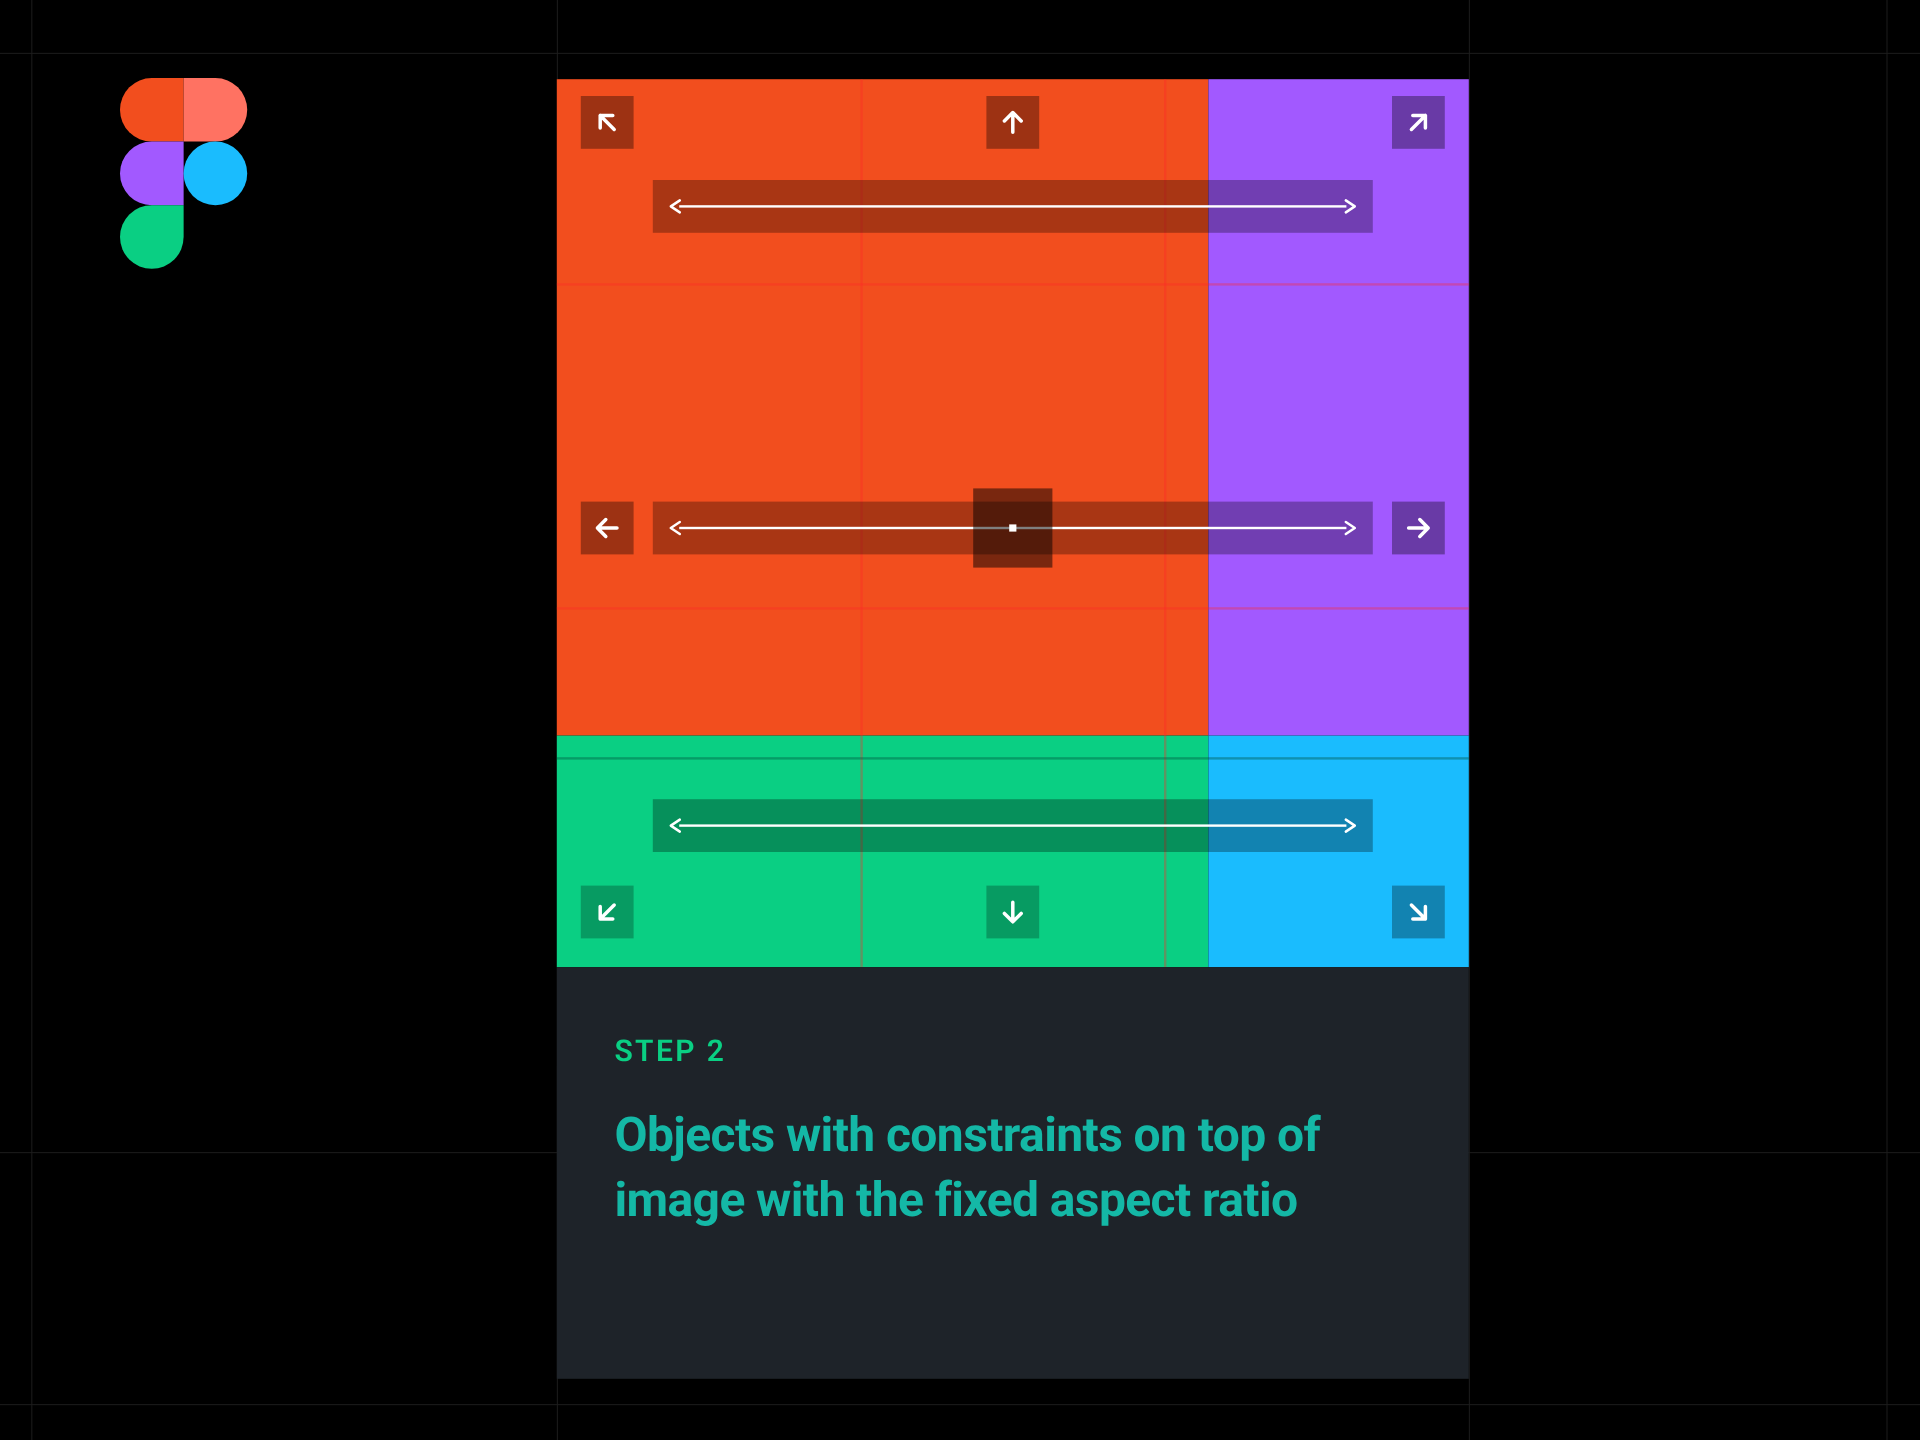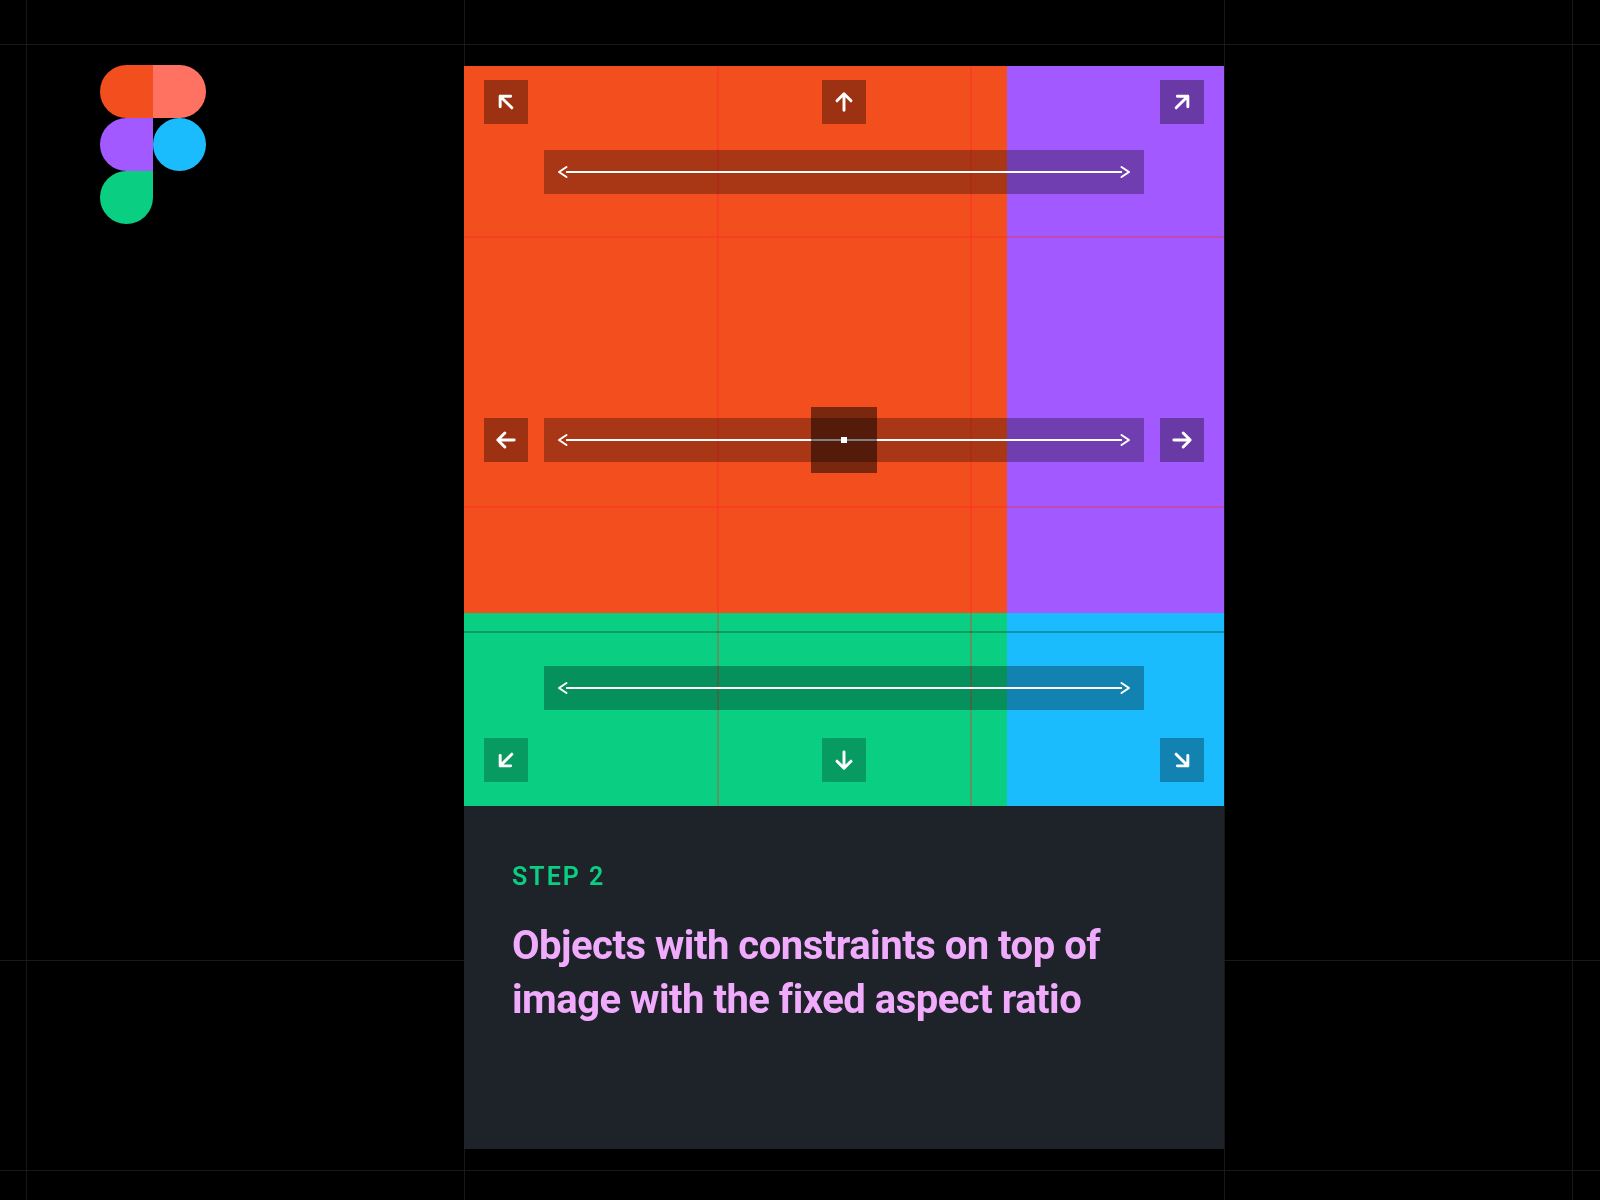--- a/index.html
+++ b/index.html
@@ -113,21 +113,21 @@
     padding:56px 48px;
   }
   .step-label {
     color:#0acf83;
     font-size:25px;
     font-weight:600;
     letter-spacing:2px;
     margin-bottom:28px;
   }
   .caption-text {
-    color:#f0abfc;
+    color:#14b8a6;
     font-size:40px;
     font-weight:700;
     line-height:1.35;
     letter-spacing:-0.5px;
   }
 </style>
 </head>
 <body>
 
 <div class="canvas-grid-v" style="left:26px"></div>

